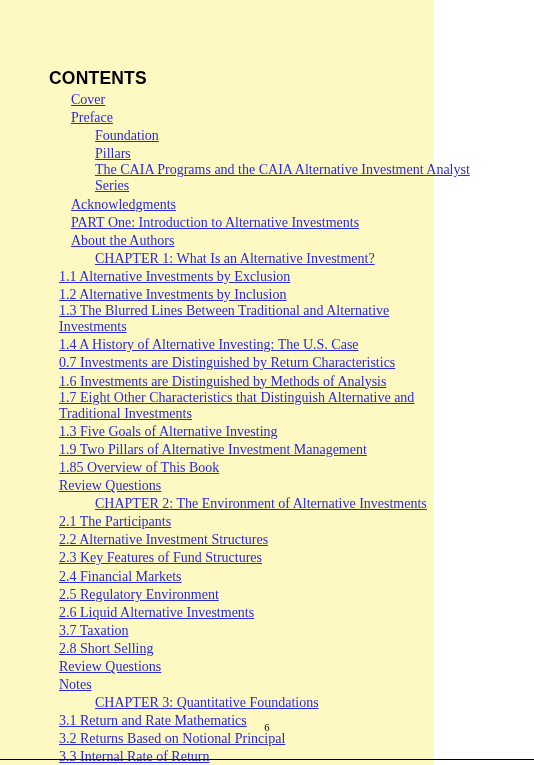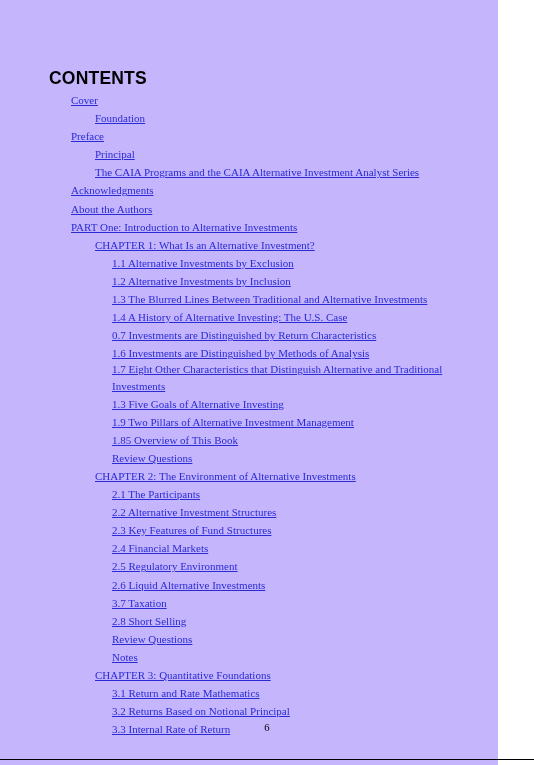--- a/index.html
+++ b/index.html
@@ -14,23 +14,23 @@
     position: relative;
     overflow: hidden;
     font-family: "Liberation Serif", "DejaVu Serif", serif;
     -webkit-font-smoothing: antialiased;
   }
 
   .page {
     position: absolute;
     left: 0;
     top: 0;
-    width: 498px;
+    width: 434px;
     height: 765px;
-    background: #c4b5fd;
+    background: #fef9c3;
   }
 
   
   .contents-title {
     position: absolute;
     left: 49px;
     top: 68px;
     margin: 0;
     font-family: "Liberation Sans", "DejaVu Sans", sans-serif;
     font-weight: bold;
@@ -51,33 +51,33 @@
 
   .toc-row {
     position: relative;
     padding: 0;
     margin: 0;
   }
 
   .toc-link {
     display: inline-block;
     font-family: "Liberation Serif", "DejaVu Serif", serif;
-    font-size: 11px;
+    font-size: 14px;
     line-height: 16.1px;
     color: #2b2bd4;
     text-decoration: underline;
     text-underline-offset: 1px;
     cursor: pointer;
     white-space: normal;
   }
 
   
   .lvl-1 { margin-left: 71px; max-width: 430px; }
   .lvl-2 { margin-left: 95px; max-width: 406px; }
-  .lvl-3 { margin-left: 112px; max-width: 366px; }
+  .lvl-3 { margin-left: 59px; max-width: 366px; }
 
   
   .page-number {
     position: absolute;
     left: 0;
     top: 721px;
     width: 534px;
     text-align: center;
     font-family: "Liberation Serif", "DejaVu Serif", serif;
     font-size: 10.6px;
@@ -96,27 +96,27 @@
 </style>
 </head>
 <body>
 
 <div class="page">
 
   <h1 class="contents-title">CONTENTS</h1>
 
   <nav class="toc" id="toc-list">
       <div class="toc-row"><a class="toc-link lvl-1">Cover</a></div>
+      <div class="toc-row"><a class="toc-link lvl-1">Preface</a></div>
       <div class="toc-row"><a class="toc-link lvl-2">Foundation</a></div>
-      <div class="toc-row"><a class="toc-link lvl-1">Preface</a></div>
-      <div class="toc-row"><a class="toc-link lvl-2">Principal</a></div>
+      <div class="toc-row"><a class="toc-link lvl-2">Pillars</a></div>
       <div class="toc-row"><a class="toc-link lvl-2">The CAIA Programs and the CAIA Alternative Investment Analyst Series</a></div>
       <div class="toc-row"><a class="toc-link lvl-1">Acknowledgments</a></div>
+      <div class="toc-row"><a class="toc-link lvl-1">PART One: Introduction to Alternative Investments</a></div>
       <div class="toc-row"><a class="toc-link lvl-1">About the Authors</a></div>
-      <div class="toc-row"><a class="toc-link lvl-1">PART One: Introduction to Alternative Investments</a></div>
       <div class="toc-row"><a class="toc-link lvl-2">CHAPTER 1: What Is an Alternative Investment?</a></div>
       <div class="toc-row"><a class="toc-link lvl-3">1.1 Alternative Investments by Exclusion</a></div>
       <div class="toc-row"><a class="toc-link lvl-3">1.2 Alternative Investments by Inclusion</a></div>
       <div class="toc-row"><a class="toc-link lvl-3">1.3 The Blurred Lines Between Traditional and Alternative Investments</a></div>
       <div class="toc-row"><a class="toc-link lvl-3">1.4 A History of Alternative Investing: The U.S. Case</a></div>
       <div class="toc-row"><a class="toc-link lvl-3">0.7 Investments are Distinguished by Return Characteristics</a></div>
       <div class="toc-row"><a class="toc-link lvl-3">1.6 Investments are Distinguished by Methods of Analysis</a></div>
       <div class="toc-row"><a class="toc-link lvl-3">1.7 Eight Other Characteristics that Distinguish Alternative and Traditional Investments</a></div>
       <div class="toc-row"><a class="toc-link lvl-3">1.3 Five Goals of Alternative Investing</a></div>
       <div class="toc-row"><a class="toc-link lvl-3">1.9 Two Pillars of Alternative Investment Management</a></div>

